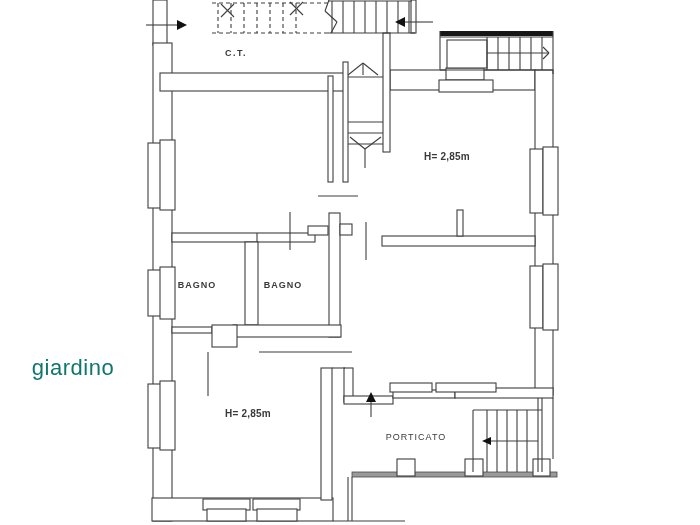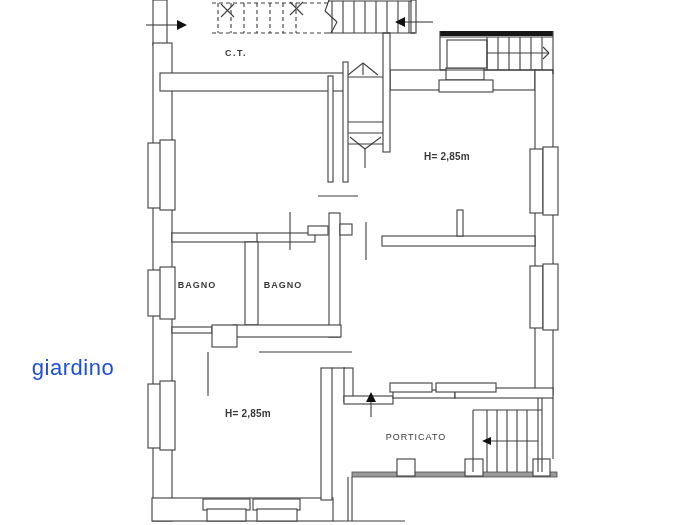--- a/index.html
+++ b/index.html
@@ -1,21 +1,21 @@
 <!DOCTYPE html>
 <html><head>
 <meta charset="utf-8">
 <style>
   html,body{margin:0;padding:0;background:#ffffff;}
   #stage{position:relative;width:699px;height:525px;background:#ffffff;overflow:hidden;
          font-family:"Liberation Sans", sans-serif;}
   #plan-svg{position:absolute;left:0;top:0;}
   .lbl{position:absolute;color:#3a3a3a;white-space:nowrap;transform:translate(-50%,-50%);
        font-family:"Liberation Sans", sans-serif;}
-  .lbl.black{color:#1d4ed8;}
+  .lbl.black{color:#0f766e;}
 </style>
 </head>
 <body>
 
 <div id="stage">
   <svg id="plan-svg" width="700" height="525" viewBox="0 0 700 525" xmlns="http://www.w3.org/2000/svg">
       <g>
         <rect x="153" y="0" width="14" height="45" fill="#ffffff" stroke="#3e3e3e" stroke-width="1.1"></rect>
         <rect x="153" y="43" width="19" height="478" fill="#ffffff" stroke="#3e3e3e" stroke-width="1.1"></rect>
         <rect x="152" y="498" width="181" height="23" fill="#ffffff" stroke="#3e3e3e" stroke-width="1.1"></rect>

